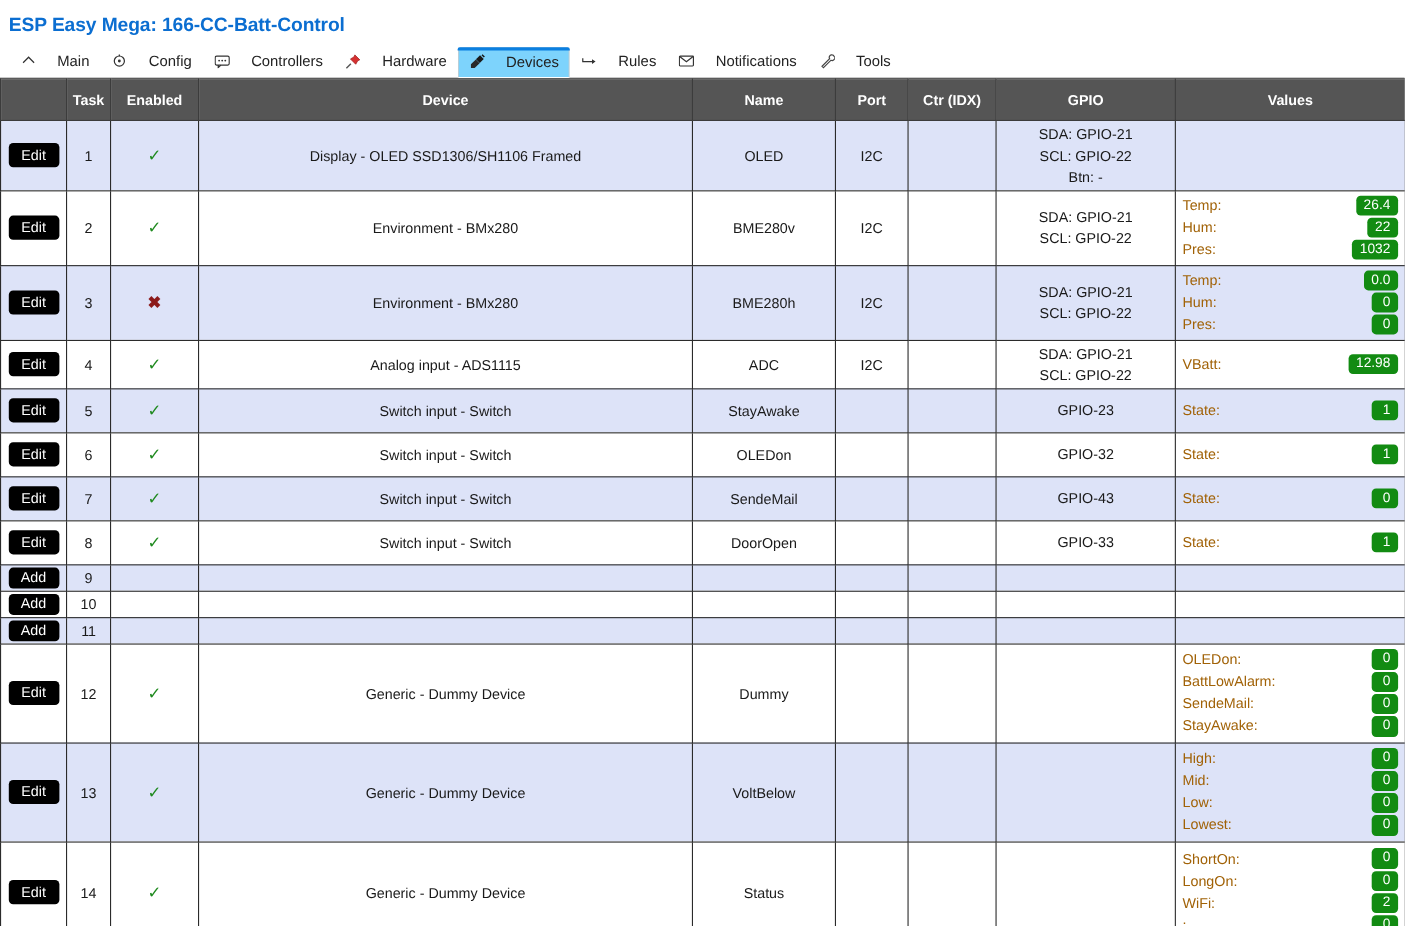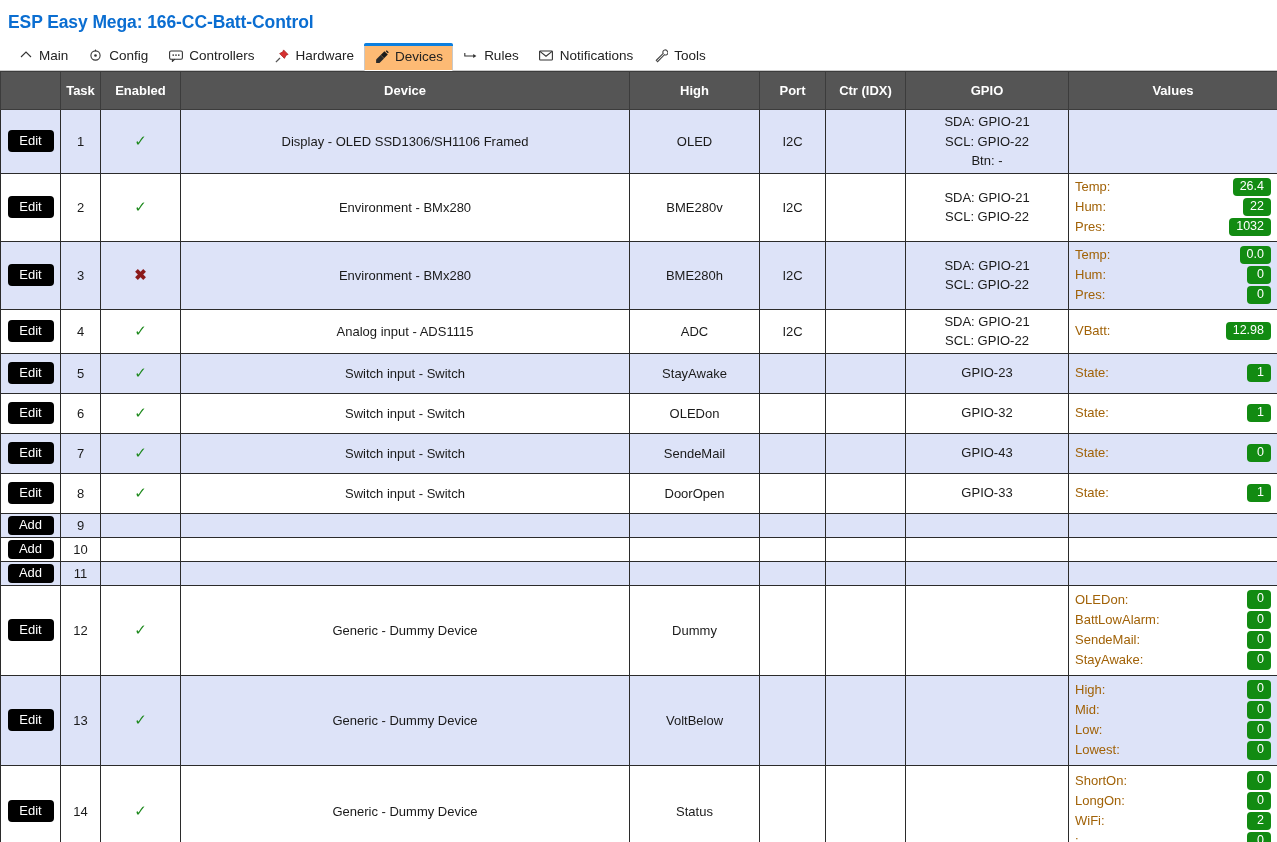--- a/index.html
+++ b/index.html
@@ -27,40 +27,39 @@
     height: 29px;
     position: relative;
     border-bottom: 1px solid #c9c9c9;
     padding-left: 8px;
     display: flex;
     align-items: flex-end;
   }
   .tab {
     display: flex;
     align-items: center;
-    gap: 6px;
+    gap: 19px;
     font-size: 13.5px;
     color: #222;
     padding: 4px 9px 6px 9px;
     height: 28px;
     white-space: nowrap;
     background: transparent;
     border: 1px solid transparent;
     border-bottom: none;
     position: relative;
     cursor: pointer;
   }
   .tab.active {
-    background: #fdba74;
+    background: #7dd3fc;
     border: 1px solid #c9c9c9;
     border-bottom: 1px solid #ffffff;
     border-radius: 3px 3px 0 0;
     margin-bottom: -1px;
     z-index: 2;
-    align-items: flex-end;
   }
   .tab.active::before {
     content: "";
     position: absolute;
     left: -1px; right: -1px; top: -1px;
     height: 3px;
     background: #0b7fe0;
     border-radius: 2px 2px 0 0;
   }
   .tab .tico {
@@ -250,21 +249,21 @@
       <col class="c-ctr">
       <col class="c-gpio">
       <col class="c-val">
   </colgroup>
   <thead>
     <tr>
         <th></th>
         <th>Task</th>
         <th>Enabled</th>
         <th>Device</th>
-        <th>High</th>
+        <th>Name</th>
         <th>Port</th>
         <th>Ctr (IDX)</th>
         <th>GPIO</th>
         <th>Values</th>
       </tr>
   </thead>
   <tbody>
       <tr class="odd" style="height: 54px;">
         <td class="cell-edit"><button class="btn">Edit</button></td>
         <td>1</td>

